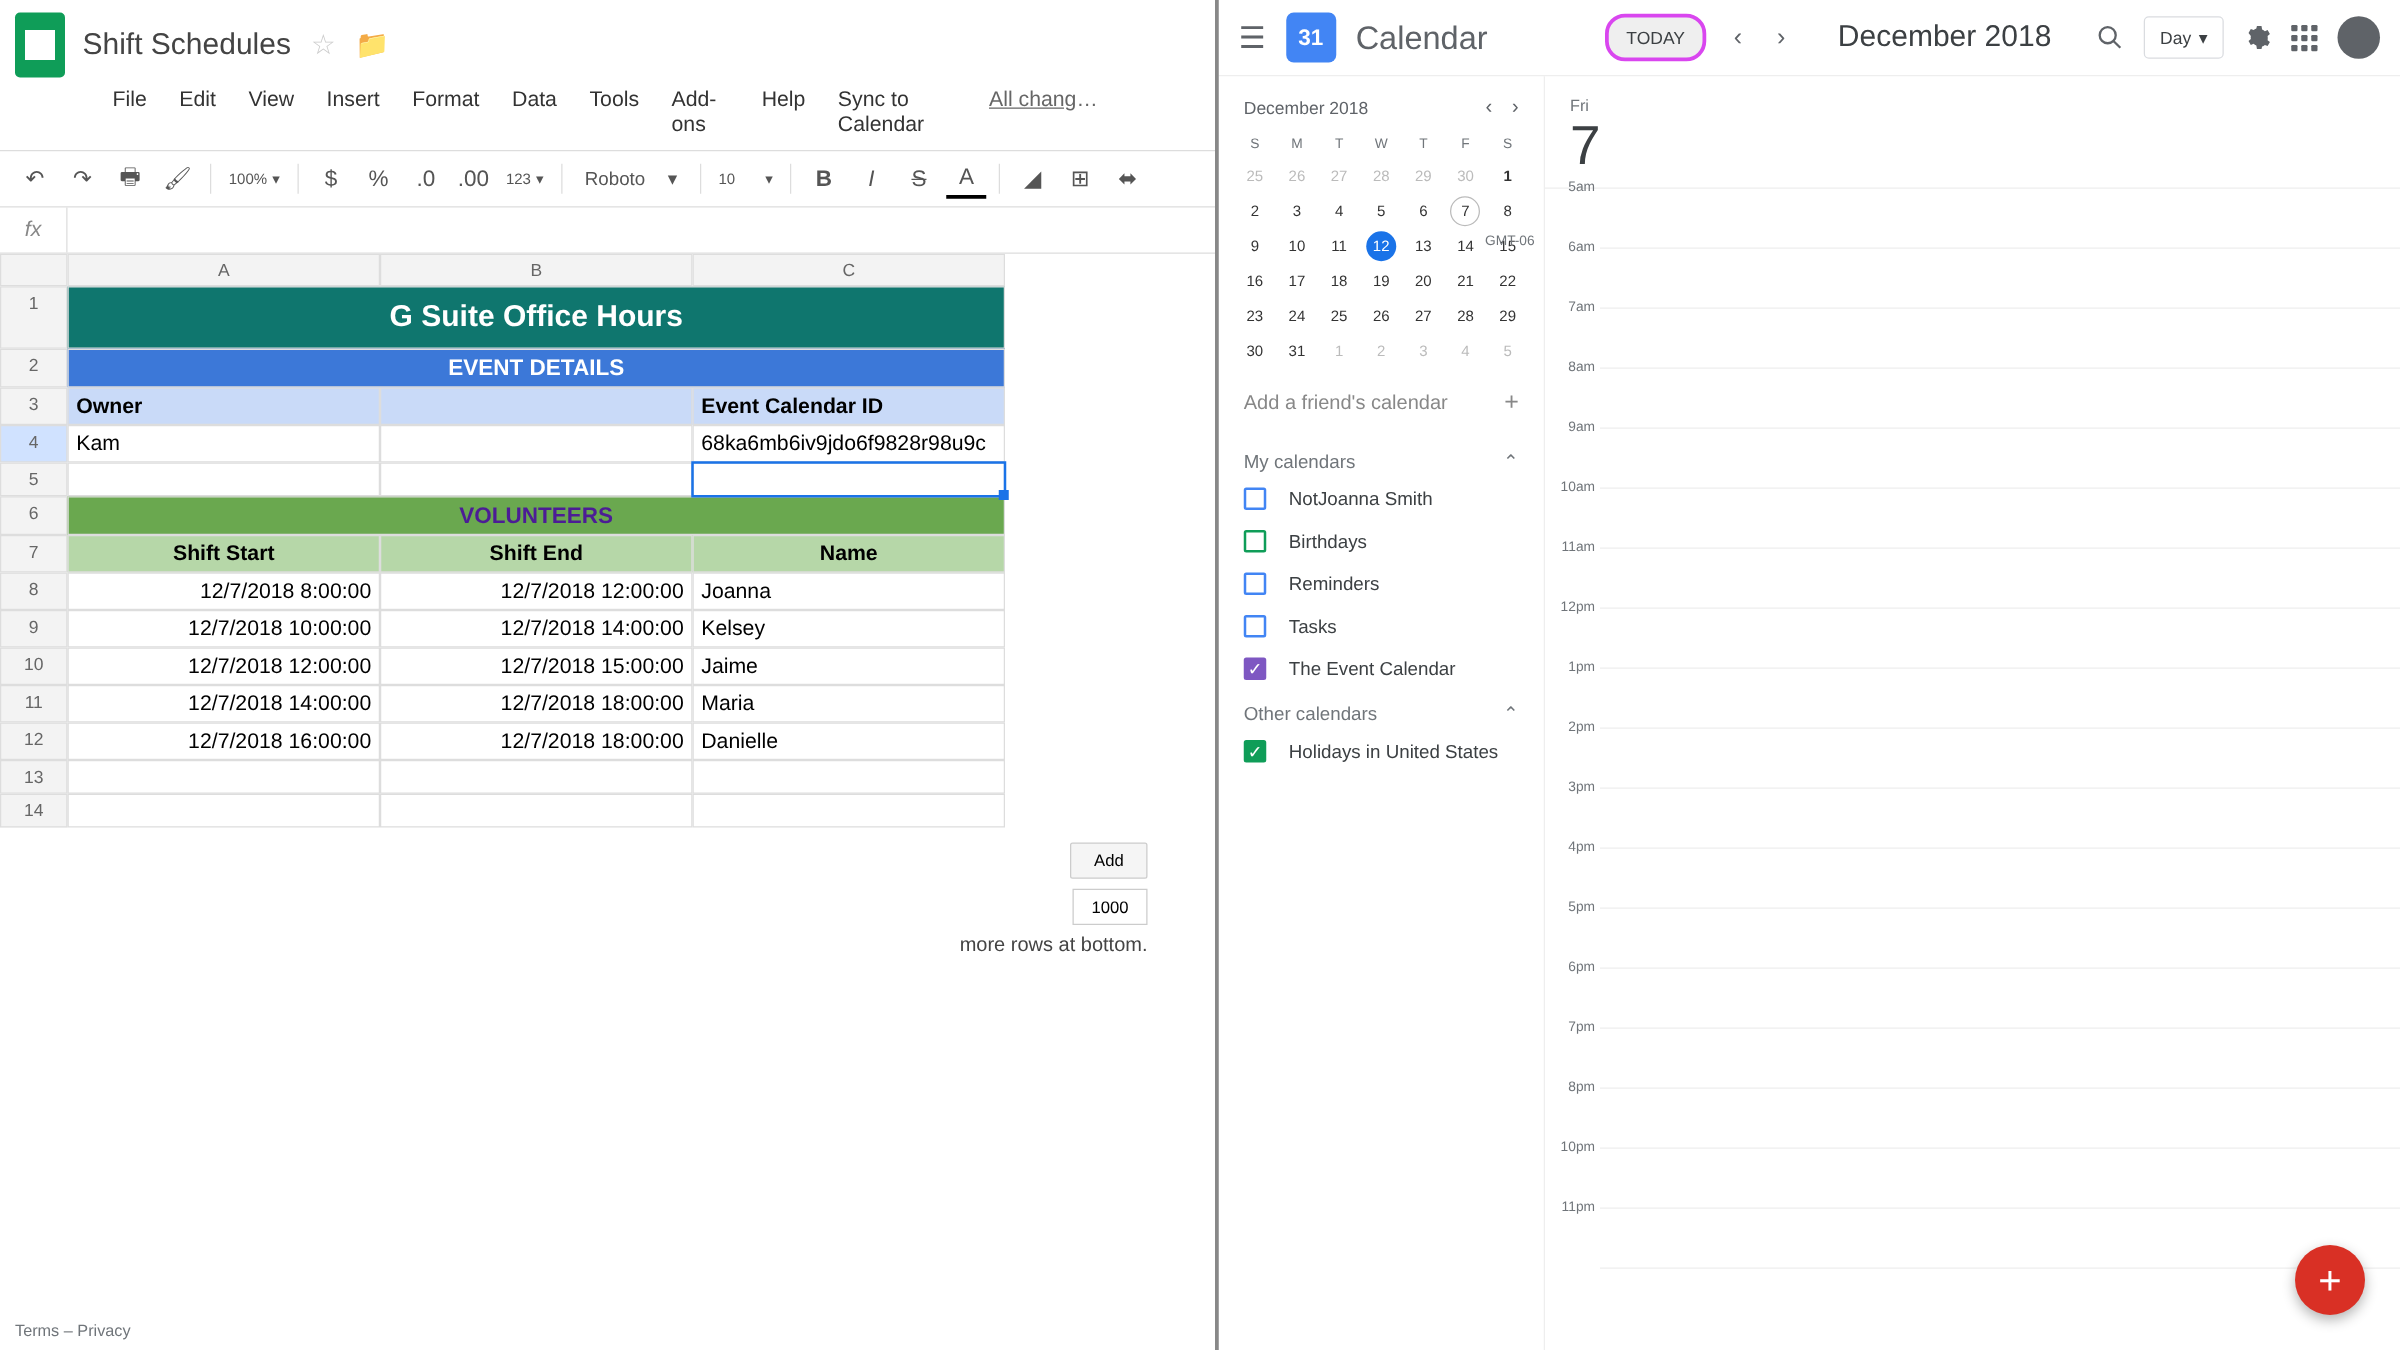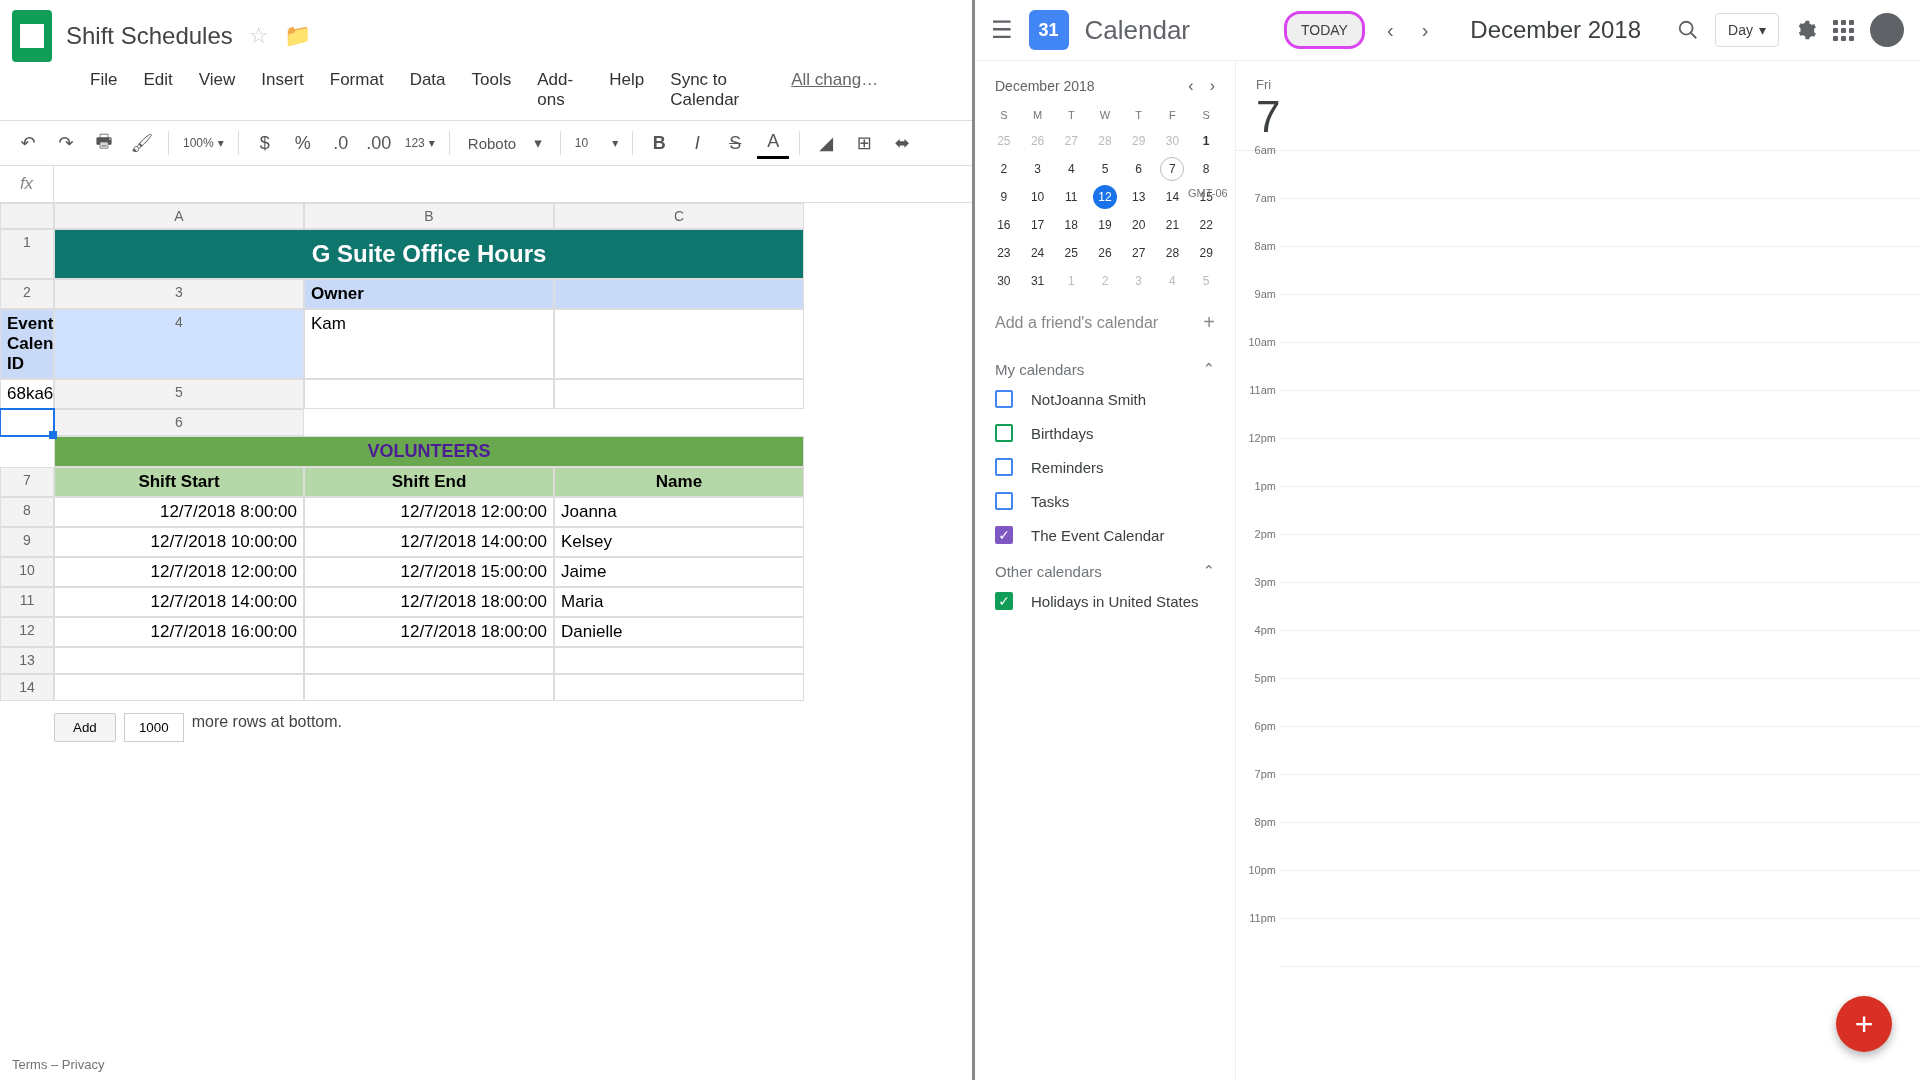--- a/index.html
+++ b/index.html
@@ -29,21 +29,21 @@
 .row-hdr { background: #f3f3f3; border: 1px solid #ddd; text-align: center; font-size: 14px; color: #666; padding: 4px 0; }
 .cell { border: 1px solid #ddd; padding: 4px 6px; font-size: 17px; min-height: 27px; }
 .title-row { background: #0f766e; color: white; font-size: 24px; font-weight: bold; text-align: center; padding: 10px; grid-column: 2 / 5; }
 .subtitle-row { background: #3c78d8; color: white; font-size: 18px; font-weight: bold; text-align: center; padding: 4px; grid-column: 2 / 5; }
 .hdr-cell { background: #c9daf8; font-weight: bold; }
 .vol-hdr { background: #6aa84f; color: #4c1d95; font-weight: bold; text-align: center; grid-column: 2 / 5; font-size: 18px; padding: 4px; }
 .vol-sub { background: #b6d7a8; font-weight: bold; text-align: center; }
 .right-align { text-align: right; }
 .sel-cell { outline: 2px solid #1a73e8; outline-offset: -1px; position: relative; }
 .sel-cell::after { content: ""; position: absolute; right: -4px; bottom: -4px; width: 8px; height: 8px; background: #1a73e8; }
-.add-rows { display: flex; align-items: flex-start; gap: 8px; padding: 12px 54px; font-size: 16px; color: #444; }
+.add-rows { display: flex; align-items: flex-end; gap: 8px; padding: 12px 54px; font-size: 16px; color: #444; flex-direction: column; }
 .add-btn { border: 1px solid #ccc; background: #f5f5f5; padding: 6px 18px; border-radius: 2px; }
 .rows-input { border: 1px solid #ccc; width: 60px; padding: 6px; text-align: center; }
 
 
 .cal-pane { flex: 1; display: flex; flex-direction: column; }
 .cal-header { display: flex; align-items: center; padding: 10px 16px; gap: 16px; border-bottom: 1px solid #eee; }
 .menu-icon { font-size: 24px; color: #5f6368; }
 .cal-logo { width: 40px; height: 40px; background: #4285f4; border-radius: 6px; display: flex; align-items: center; justify-content: center; color: white; font-size: 18px; font-weight: bold; }
 .cal-title { font-size: 26px; color: #5f6368; }
 .today-btn { border: 3px solid #d946ef; padding: 8px 14px; border-radius: 16px; font-size: 14px; font-weight: 500; color: #3c4043; margin-left: auto; }
@@ -162,20 +162,21 @@
     <div class="grid">
       <div class="col-hdr"></div>
       <div class="col-hdr">A</div>
       <div class="col-hdr">B</div>
       <div class="col-hdr">C</div>
 
       <div class="row-hdr">1</div>
       <div class="cell title-row">G Suite Office Hours</div>
 
       <div class="row-hdr">2</div>
+      <div class="cell subtitle-row">EVENT DETAILS</div>
 
       <div class="row-hdr">3</div>
       <div class="cell hdr-cell">Owner</div>
       <div class="cell hdr-cell"></div>
       <div class="cell hdr-cell">Event Calendar ID</div>
 
       <div class="row-hdr" style="background:#d0e2ff">4</div>
       <div class="cell">Kam</div>
       <div class="cell"></div>
       <div class="cell" style="overflow:hidden;white-space:nowrap">68ka6mb6iv9jdo6f9828r98u9c</div>
@@ -379,20 +380,23 @@
       </div>
     </div>
     <div class="day-col">
       <div class="day-hdr">
         <div class="day-dow">Fri</div>
         <div class="day-num">7</div>
         <div class="tz-lbl">GMT-06</div>
       </div>
       <div class="time-grid" id="time-grid">
           <div class="time-row">
+            <div class="time-lbl">5am</div>
+          </div>
+          <div class="time-row">
             <div class="time-lbl">6am</div>
           </div>
           <div class="time-row">
             <div class="time-lbl">7am</div>
           </div>
           <div class="time-row">
             <div class="time-lbl">8am</div>
           </div>
           <div class="time-row">
             <div class="time-lbl">9am</div>

